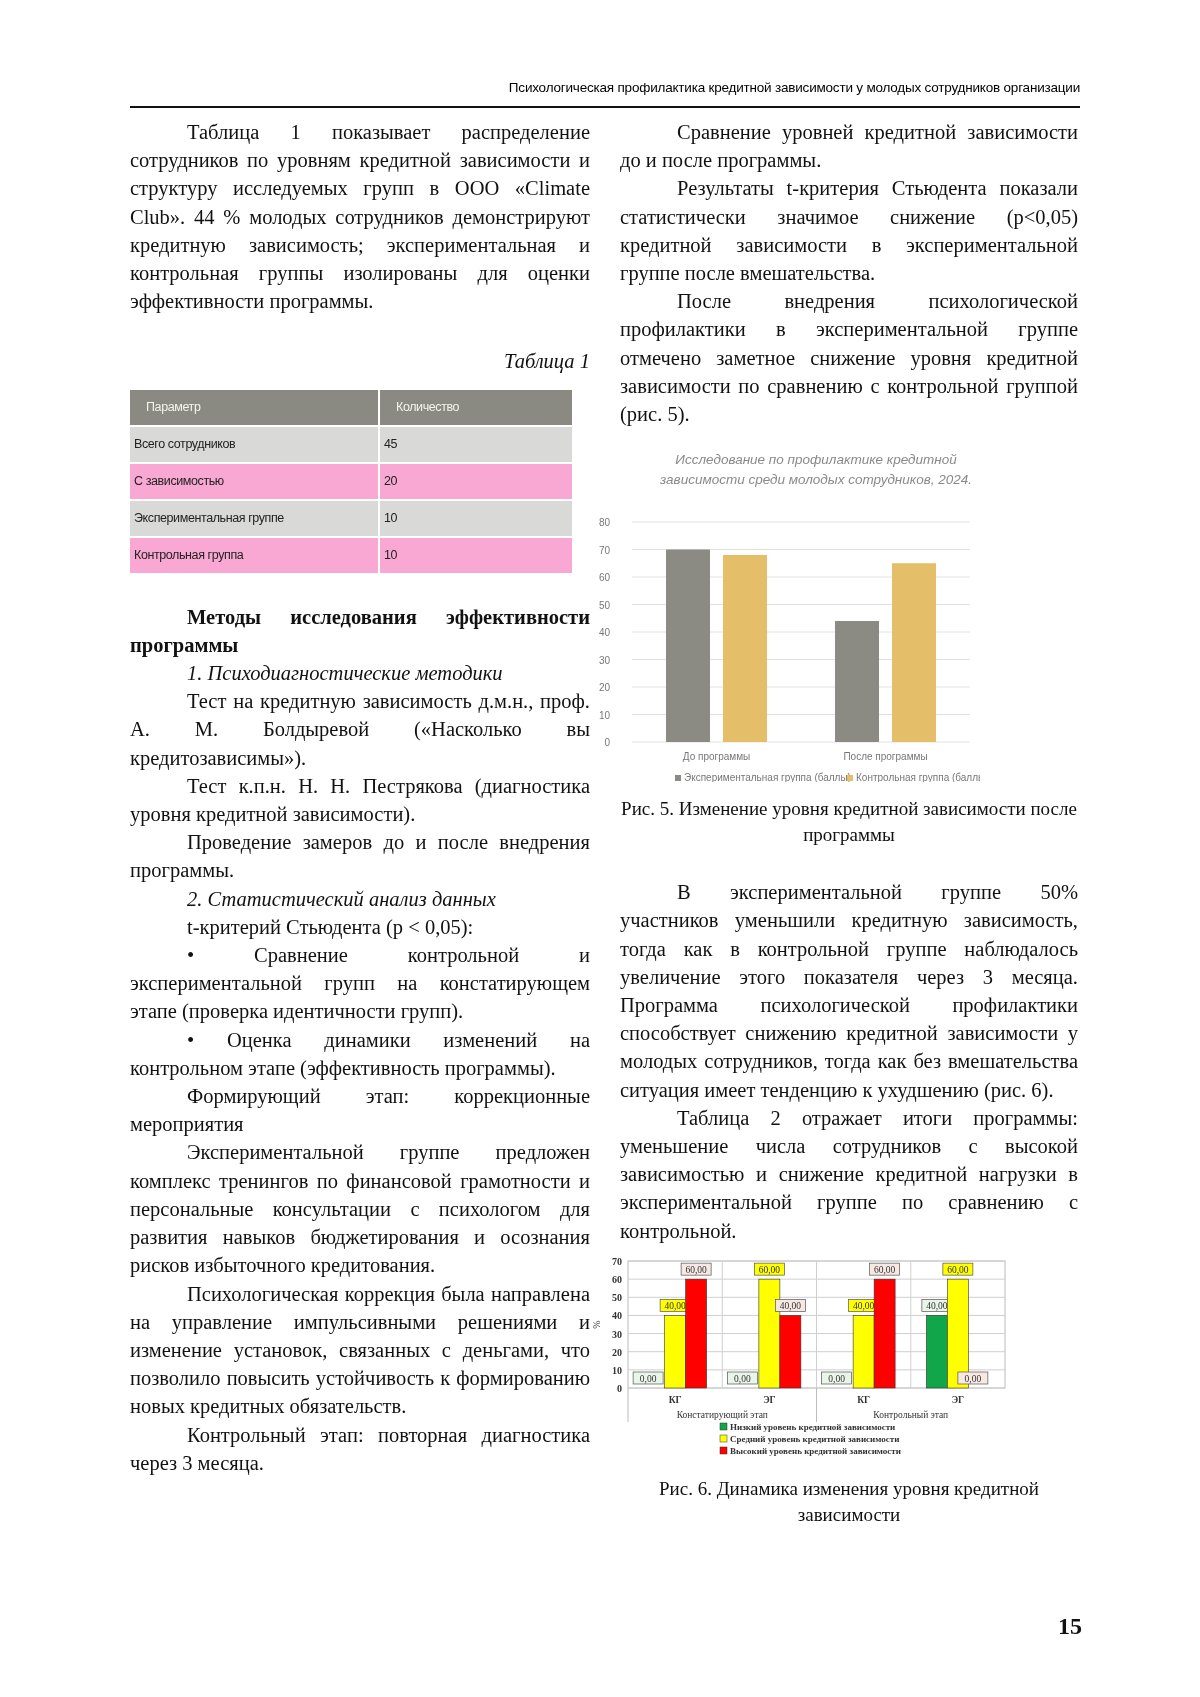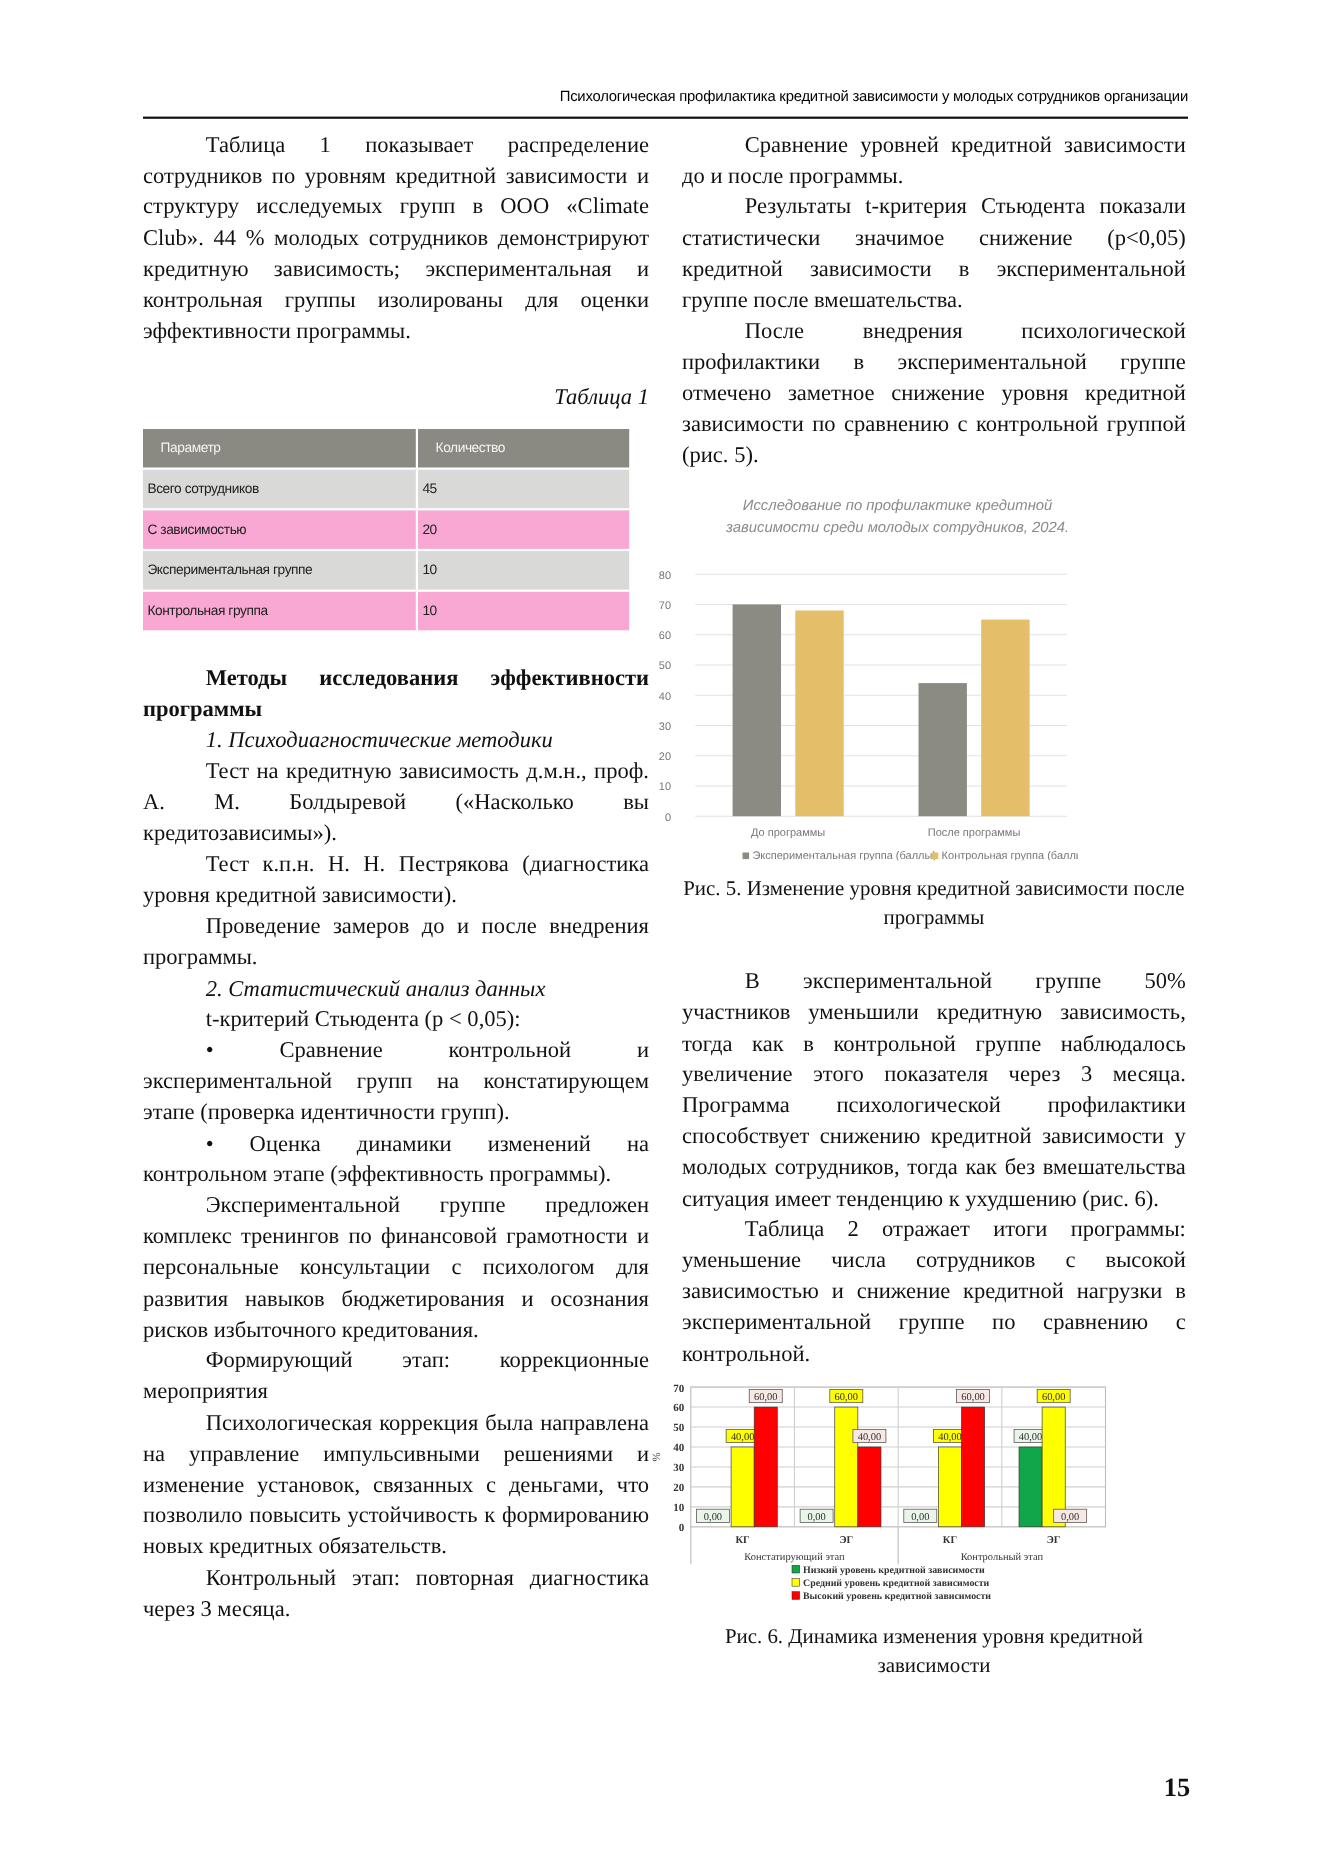--- a/index.html
+++ b/index.html
@@ -62,22 +62,22 @@
   </table>
   <p class="bold" style="margin-top:30px;">Методы исследования эффективности программы</p>
   <p class="italic">1. Психодиагностические методики</p>
   <p>Тест на кредитную зависимость д.м.н., проф. А. М. Болдыревой («Насколько вы кредитозависимы»).</p>
   <p>Тест к.п.н. Н. Н. Пестрякова (диагностика уровня кредитной зависимости).</p>
   <p>Проведение замеров до и после внедрения программы.</p>
   <p class="italic">2. Статистический анализ данных</p>
   <p>t-критерий Стьюдента (p &lt; 0,05):</p>
   <p>• Сравнение контрольной и экспериментальной групп на констатирующем этапе (проверка идентичности групп).</p>
   <p>• Оценка динамики изменений на контрольном этапе (эффективность программы).</p>
+  <p>Формирующий этап: коррекционные мероприятия</p>
   <p>Экспериментальной группе предложен комплекс тренингов по финансовой грамотности и персональные консультации с психологом для развития навыков бюджетирования и осознания рисков избыточного кредитования.</p>
-  <p>Формирующий этап: коррекционные мероприятия</p>
   <p>Психологическая коррекция была направлена на управление импульсивными решениями и изменение установок, связанных с деньгами, что позволило повысить устойчивость к формированию новых кредитных обязательств.</p>
   <p>Контрольный этап: повторная диагностика через 3 месяца.</p>
 </div>
 
 <div class="col col-right">
   <p>Сравнение уровней кредитной зависимости до и после программы.</p>
   <p>Результаты t-критерия Стьюдента показали статистически значимое снижение (p&lt;0,05) кредитной зависимости в экспериментальной группе после вмешательства.</p>
   <p>После внедрения психологической профилактики в экспериментальной группе отмечено заметное снижение уровня кредитной зависимости по сравнению с контрольной группой (рис. 5).</p>
 
   <div class="fig">

